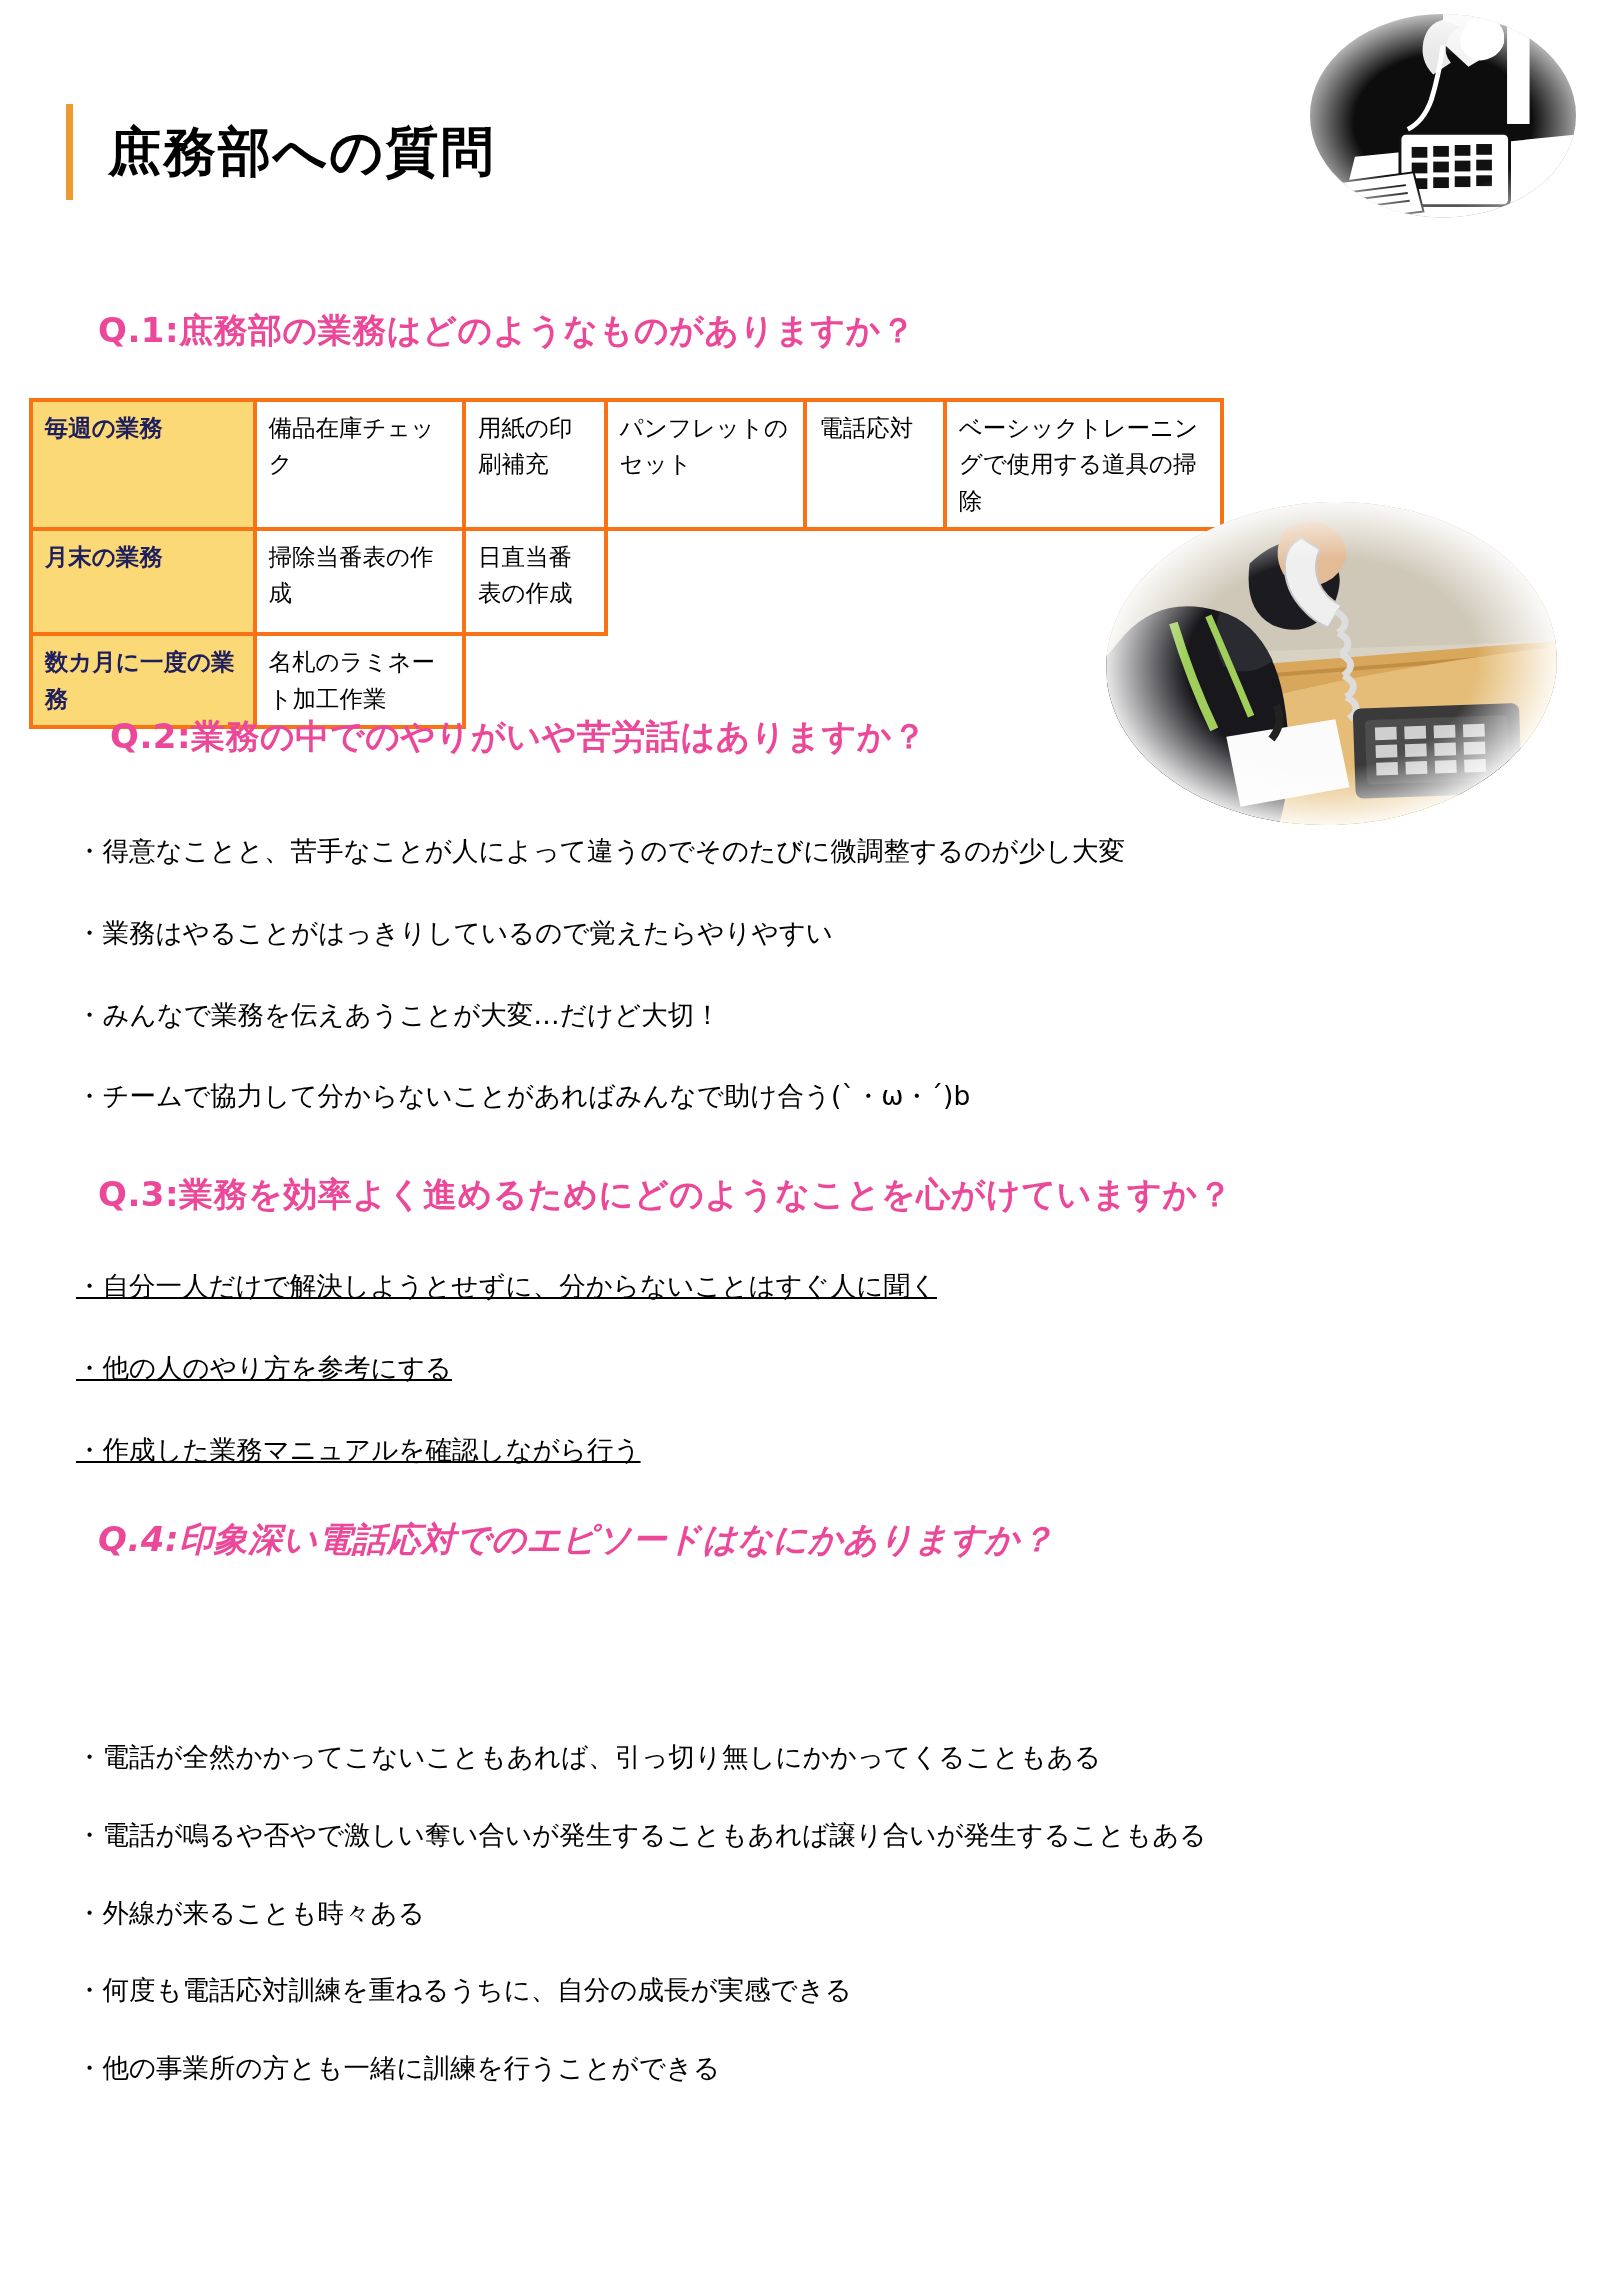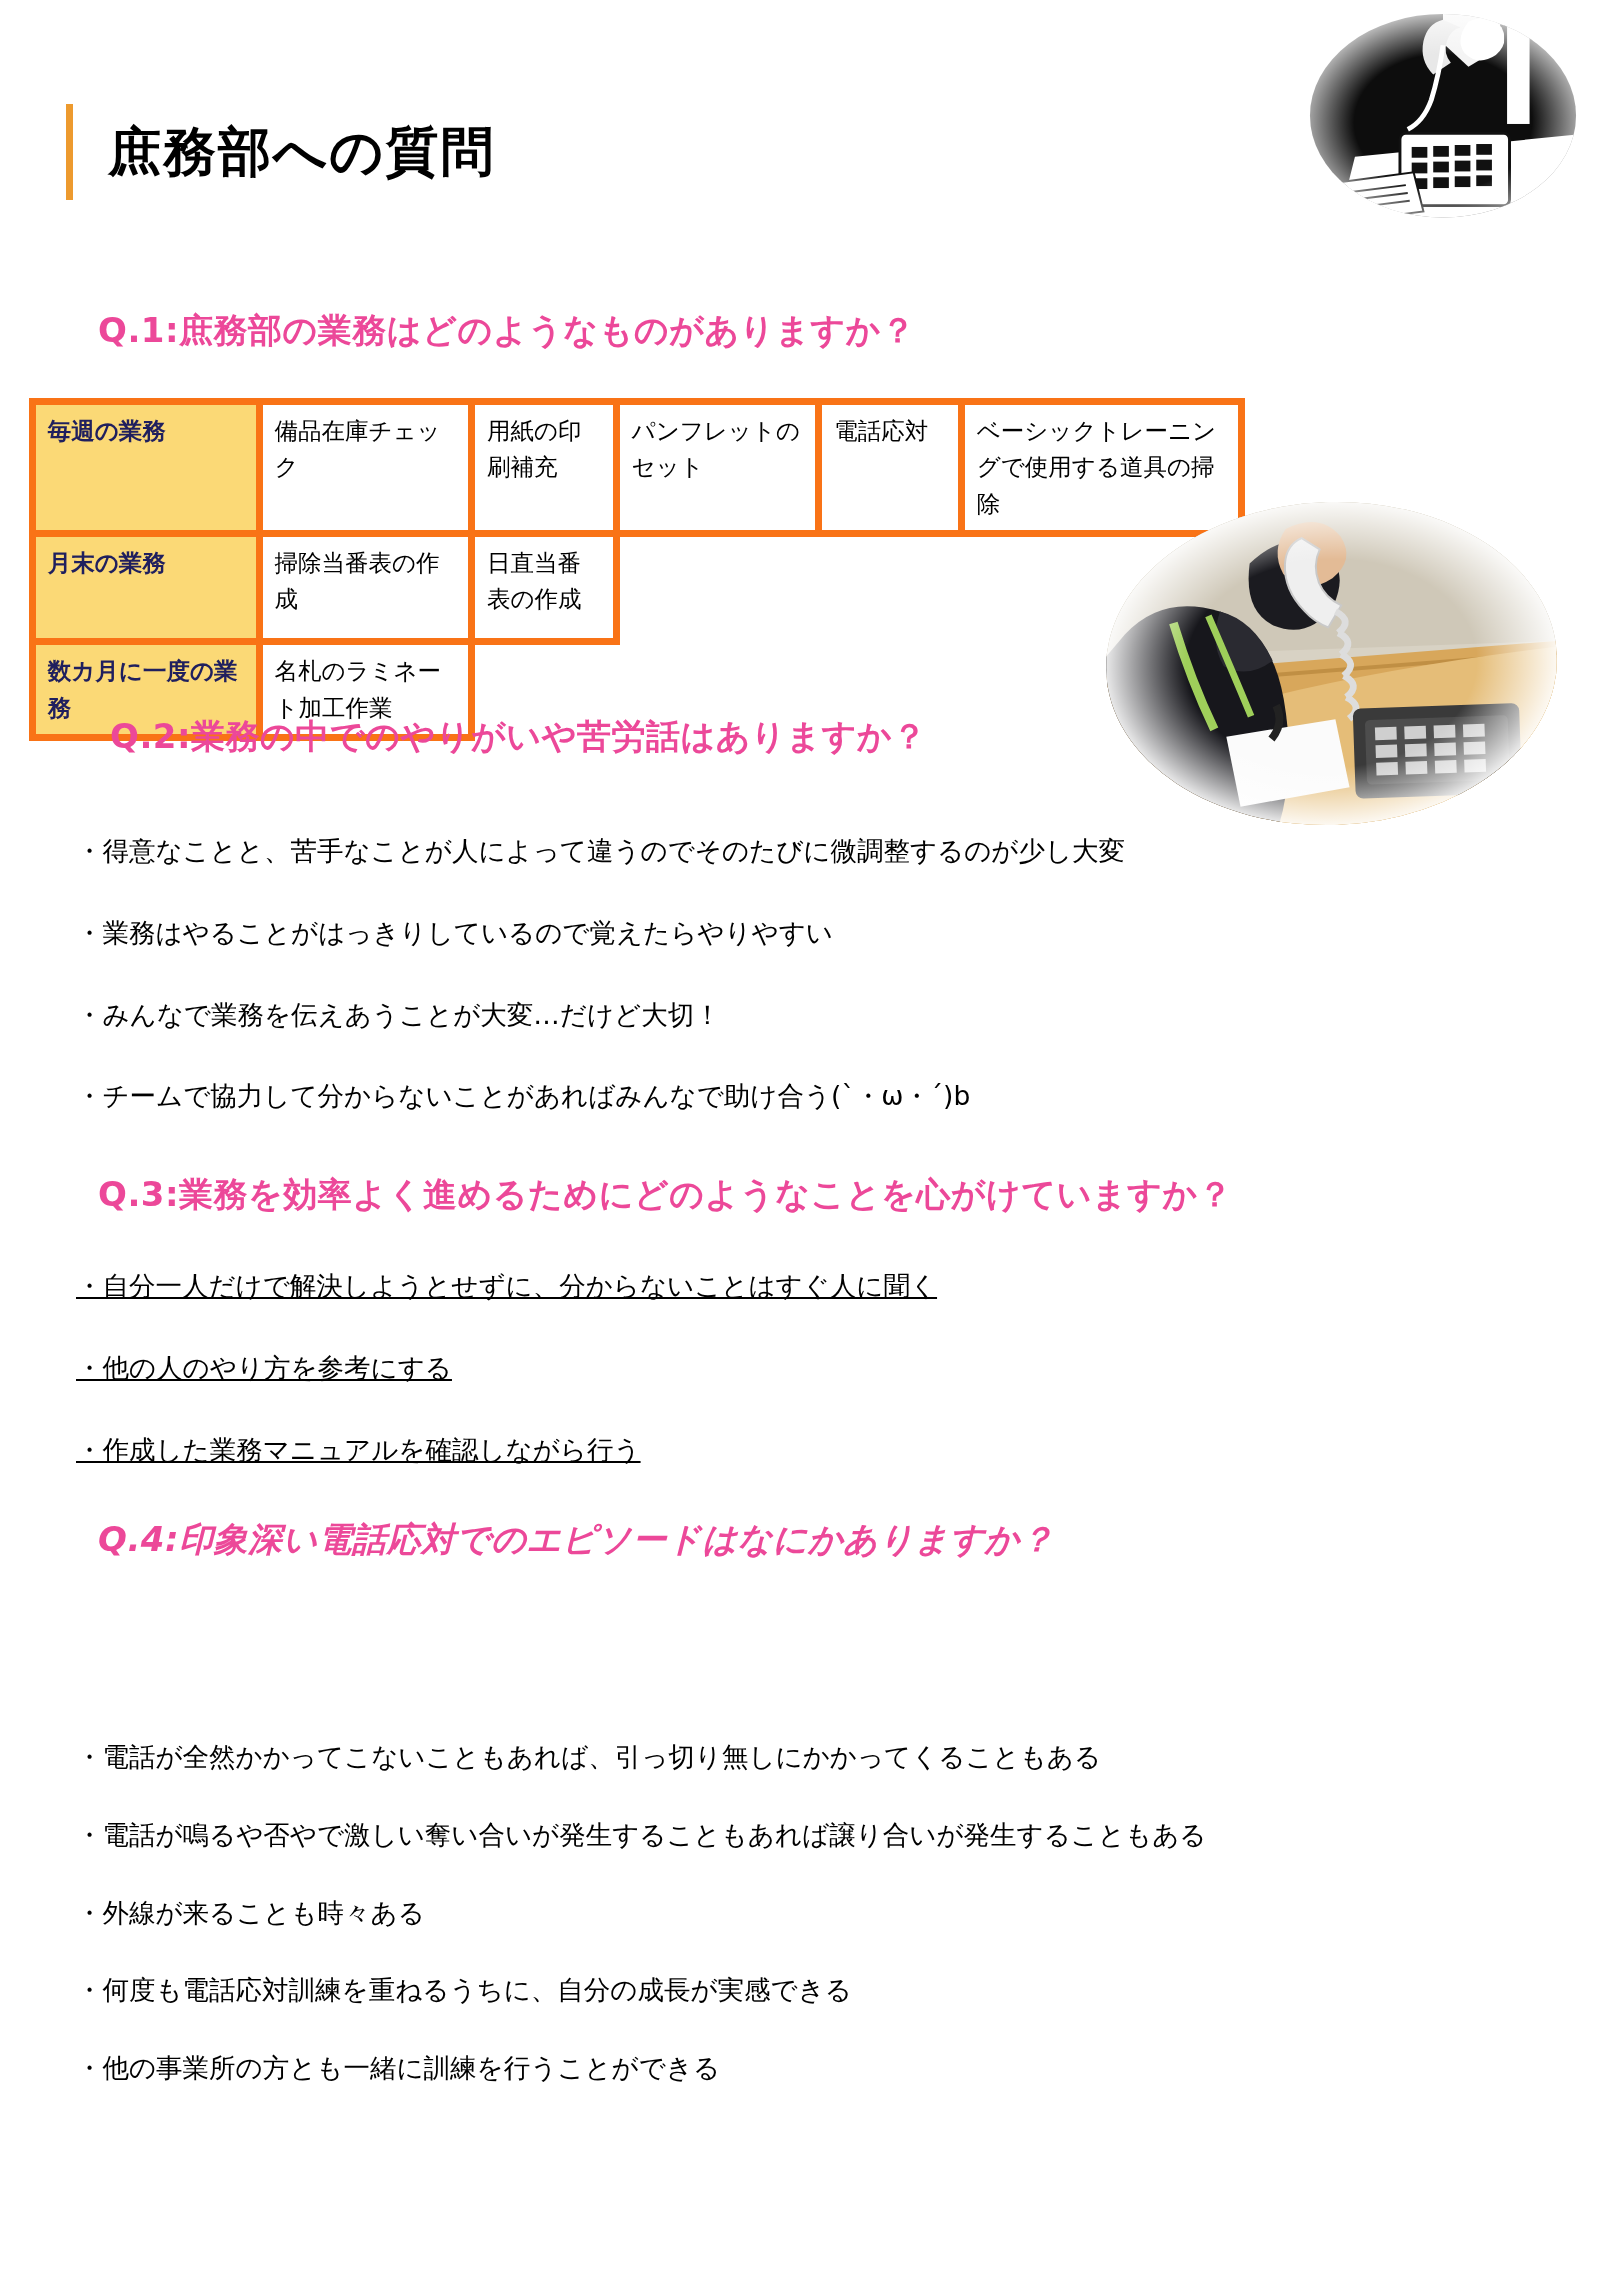--- a/index.html
+++ b/index.html
@@ -76,21 +76,21 @@
   .task-table {
     position: absolute;
     left: 29px;
     top: 398px;
     border-collapse: collapse;
     table-layout: fixed;
     font-size: 23.5px;
     line-height: 1.55;
   }
   .task-table td {
-    border: 7px solid #f97316;
+    border: 4px solid #f97316;
     vertical-align: top;
     padding: 7.8px 9.8px 7.8px 11.8px;
     background: #ffffff;
     word-break: break-all;
   }
   .task-table td.head {
     background: #FBD976;
     color: #1F1F5E;
     font-weight: 700;
   }

